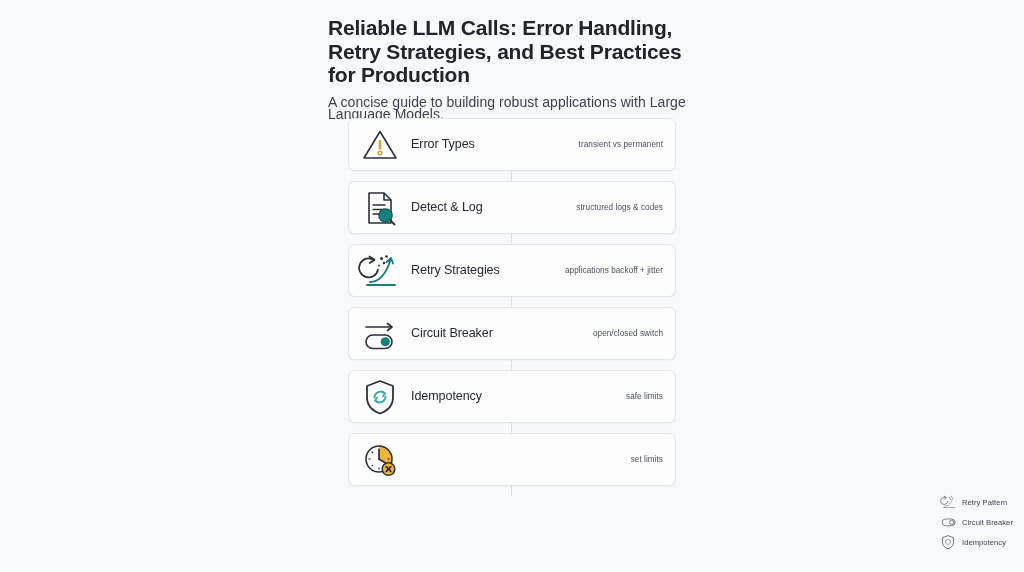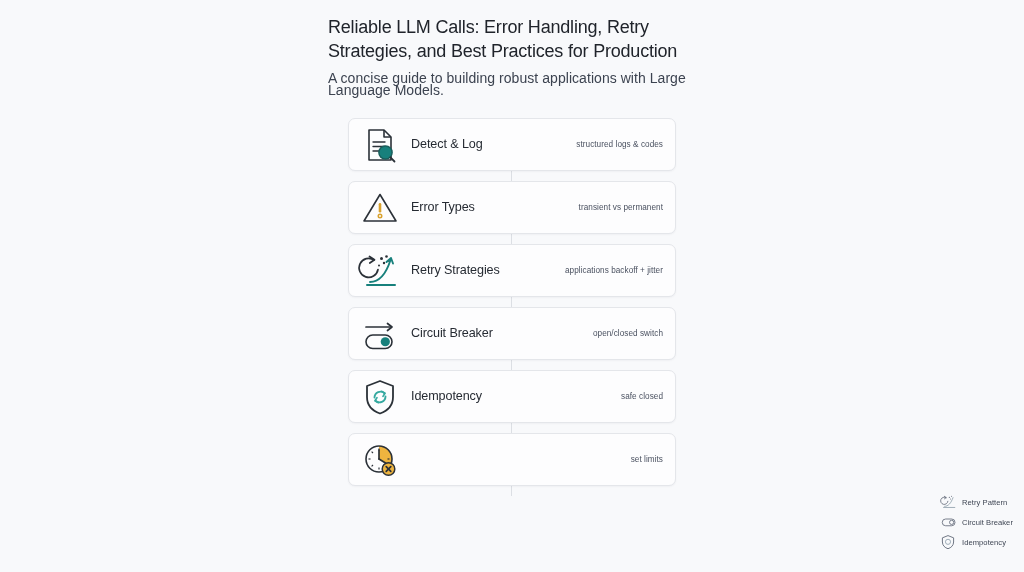--- a/index.html
+++ b/index.html
@@ -24,22 +24,22 @@
   }
 
   
   #header {
     position: absolute;
     left: 328px;
     top: 16px;
     width: 370px;
   }
   #page-title {
-    font-size: 18px;
-    font-weight: normal;
+    font-size: 21px;
+    font-weight: bold;
     line-height: 23.5px;
     color: #20242b;
     letter-spacing: -0.2px;
     margin: 0;
   }
   #page-subtitle {
     font-size: 14px;
     color: #3c4350;
     margin: 9px 0 0 0;
     line-height: 12px;
@@ -136,44 +136,44 @@
 
     <div class="connector" style="top:53px;height:10px;"></div>
     <div class="connector" style="top:116px;height:10px;"></div>
     <div class="connector" style="top:179px;height:10px;"></div>
     <div class="connector" style="top:242px;height:10px;"></div>
     <div class="connector" style="top:305px;height:10px;"></div>
     <div class="connector" style="top:368px;height:10px;"></div>
 
     <div class="card">
       <div class="card-icon">
+        <svg width="40" height="38" viewBox="0 0 40 38">
+          <path d="M20 5.5 L36 32 L4 32 Z" fill="none" stroke="#2b3138" stroke-width="1.6" stroke-linejoin="round"></path>
+          <rect x="18.7" y="14" width="2.6" height="9.5" rx="1.3" fill="#d9a22e"></rect>
+          <circle cx="20" cy="27" r="1.75" fill="none" stroke="#d9a22e" stroke-width="1.5"></circle>
+        </svg>
+      </div>
+      <div class="card-label">Error Types</div>
+      <div class="card-sub">transient vs permanent</div>
+    </div>
+
+    <div class="card">
+      <div class="card-icon">
         <svg width="40" height="40" viewBox="0 0 40 40">
           <path d="M9 5 H24 L31 12 V35 H9 Z" fill="none" stroke="#2b3138" stroke-width="1.6" stroke-linejoin="round"></path>
           <path d="M24 5 V12 H31" fill="none" stroke="#2b3138" stroke-width="1.6" stroke-linejoin="round"></path>
           <line x1="13" y1="17" x2="25" y2="17" stroke="#2b3138" stroke-width="1.4" stroke-linecap="round"></line>
           <line x1="13" y1="21.5" x2="25" y2="21.5" stroke="#2b3138" stroke-width="1.4" stroke-linecap="round"></line>
           <line x1="13" y1="26" x2="20" y2="26" stroke="#2b3138" stroke-width="1.4" stroke-linecap="round"></line>
           <circle cx="25.5" cy="27.5" r="6.6" fill="#17807c" stroke="#1a5f5c" stroke-width="1.5"></circle>
           <line x1="30.4" y1="32.4" x2="34.5" y2="36.5" stroke="#2b3138" stroke-width="1.8" stroke-linecap="round"></line>
         </svg>
       </div>
       <div class="card-label">Detect &amp; Log</div>
       <div class="card-sub">structured logs &amp; codes</div>
-    </div>
-
-    <div class="card">
-      <div class="card-icon">
-        <svg width="40" height="38" viewBox="0 0 40 38">
-          <path d="M20 5.5 L36 32 L4 32 Z" fill="none" stroke="#2b3138" stroke-width="1.6" stroke-linejoin="round"></path>
-          <rect x="18.7" y="14" width="2.6" height="9.5" rx="1.3" fill="#d9a22e"></rect>
-          <circle cx="20" cy="27" r="1.75" fill="none" stroke="#d9a22e" stroke-width="1.5"></circle>
-        </svg>
-      </div>
-      <div class="card-label">Error Types</div>
-      <div class="card-sub">transient vs permanent</div>
     </div>
 
     <div class="card">
       <div class="card-icon">
         <svg width="46" height="42" viewBox="0 0 46 42">
           <path d="M17 10 A9.5 9.5 0 1 0 21 19.5" fill="none" stroke="#2b3138" stroke-width="1.7" stroke-linecap="round"></path>
           <path d="M12.5 6.5 L17.5 9.8 L12.8 13" fill="none" stroke="#2b3138" stroke-width="1.7" stroke-linecap="round" stroke-linejoin="round"></path>
           <circle cx="24.5" cy="8.5" r="1.5" fill="#2b3138"></circle>
           <circle cx="29.5" cy="6.5" r="1.3" fill="#2b3138"></circle>
           <circle cx="27" cy="13" r="1.2" fill="#2b3138"></circle>
@@ -205,21 +205,21 @@
       <div class="card-icon">
         <svg width="40" height="40" viewBox="0 0 40 40">
           <path d="M20 4 L33 9 V20 C33 28.5 27 34 20 36.5 C13 34 7 28.5 7 20 V9 Z" fill="none" stroke="#2b3138" stroke-width="1.8" stroke-linejoin="round"></path>
           <path d="M14.5 20.5 A6 6 0 0 1 24.5 16.2" fill="none" stroke="#35a9a0" stroke-width="1.9" stroke-linecap="round"></path>
           <path d="M25.5 19.5 A6 6 0 0 1 15.5 23.8" fill="none" stroke="#35a9a0" stroke-width="1.9" stroke-linecap="round"></path>
           <path d="M21.5 14.3 L25 16.3 L23 19.4" fill="none" stroke="#35a9a0" stroke-width="1.7" stroke-linecap="round" stroke-linejoin="round"></path>
           <path d="M18.5 25.7 L15 23.7 L17 20.6" fill="none" stroke="#35a9a0" stroke-width="1.7" stroke-linecap="round" stroke-linejoin="round"></path>
         </svg>
       </div>
       <div class="card-label">Idempotency</div>
-      <div class="card-sub">safe closed</div>
+      <div class="card-sub">safe limits</div>
     </div>
 
     <div class="card">
       <div class="card-icon">
         <svg width="42" height="42" viewBox="0 0 42 42">
           <path d="M20 20 L20 7 A13 13 0 0 1 31.3 26.5 Z" fill="#eeb43f"></path>
           <circle cx="20" cy="20" r="13" fill="none" stroke="#2b3138" stroke-width="1.6"></circle>
           <line x1="20" y1="9.5" x2="20" y2="11.5" stroke="#2b3138" stroke-width="1.2"></line>
           <line x1="20" y1="28.5" x2="20" y2="30.5" stroke="#2b3138" stroke-width="1.2"></line>
           <line x1="9.5" y1="20" x2="11.5" y2="20" stroke="#2b3138" stroke-width="1.2"></line>

